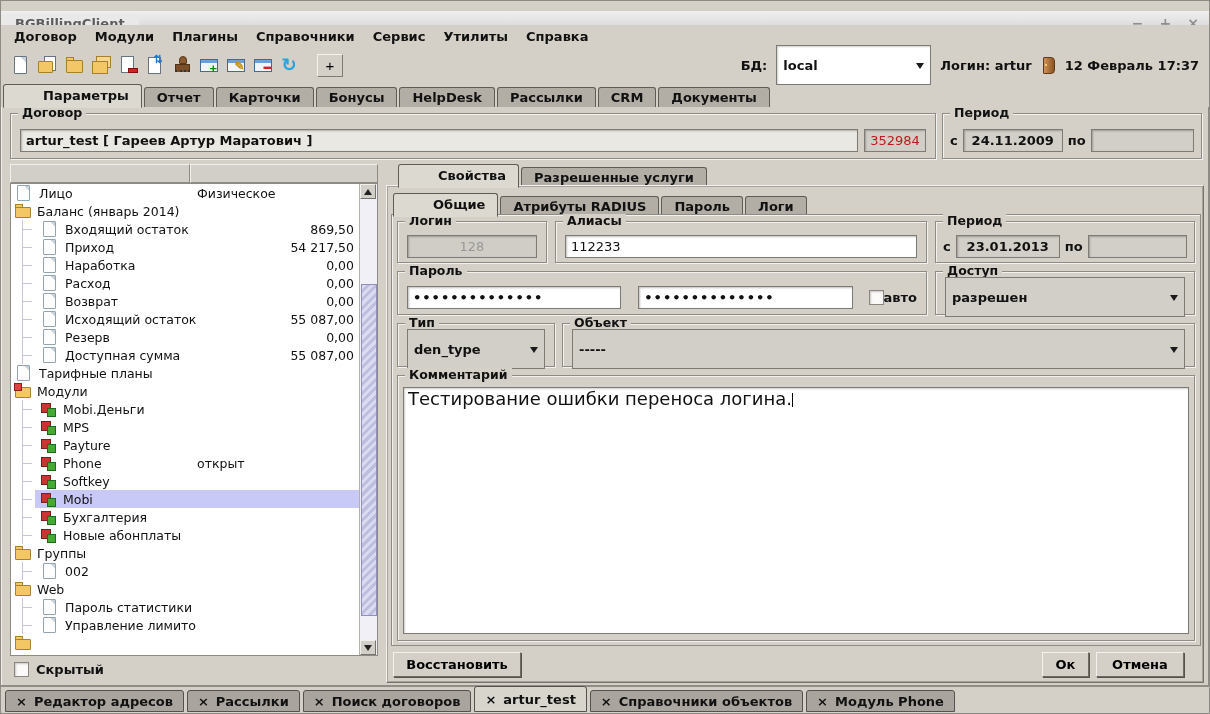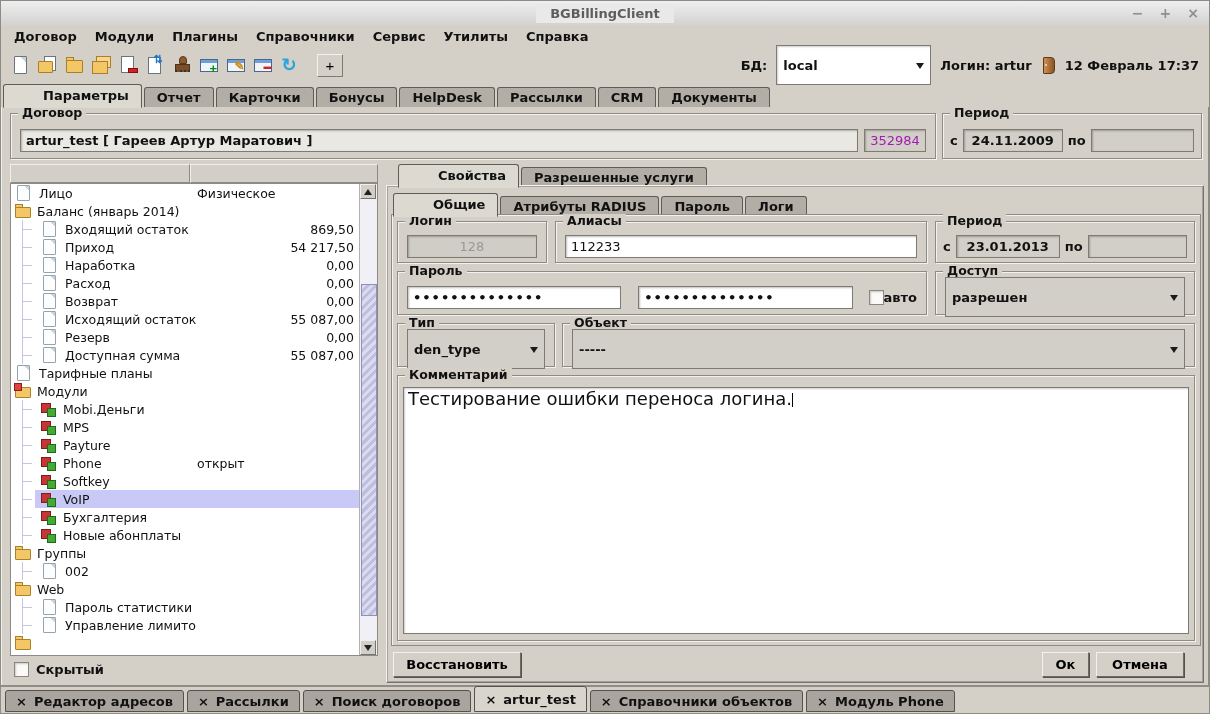--- a/index.html
+++ b/index.html
@@ -1,22 +1,22 @@
 <!DOCTYPE html>
 <html><head>
 <meta charset="utf-8">
 <style>
   html,body{margin:0;padding:0;}
   body{width:1210px;height:714px;position:relative;overflow:hidden;
        background:#d4d0c8;font-family:"DejaVu Sans",sans-serif;font-size:13px;color:#111;
        border:1px solid #8e8a84;box-sizing:border-box;}
   
-  .titlebar{position:absolute;left:0;top:0;right:0;height:24px;
+  .titlebar{position:absolute;left:0;top:10px;right:0;height:24px;
     background:linear-gradient(#efefef,#d2d2d2);border-bottom:1px solid #b6b6b6;
-    display:flex;align-items:center;justify-content:center;}
+    display:flex;align-items:center;justify-content:flex-start;}
   .title-text{font-weight:700;color:#5d5d5d;background:#e9e9e9;padding:2px 14px;}
   .win-controls{position:absolute;right:10px;top:0;height:24px;display:flex;gap:16px;align-items:center;}
   .win-btn{color:#8f8f8f;font-weight:700;font-size:14px;line-height:14px;cursor:default;}
   
   .menubar{position:absolute;left:0;top:24px;right:0;height:22px;background:#d4d0c8;
     display:flex;align-items:center;padding-left:4px;}
   .menu-item{font-weight:700;padding:2px 9px;}
   
   .toolbar{position:absolute;left:0;top:46px;right:0;height:36px;display:flex;align-items:center;padding-left:5px;}
   .tb-group{display:flex;align-items:center;}
@@ -221,21 +221,21 @@
   </div>
 
 <div class="content">
 
   <div class="grp" style="left:8px;top:6px;width:926px;height:46px;">
     <span class="grp-title">Договор</span>
     <div class="grp-body">
       <div class="inp" style="flex:1;background:#eae8e2;font-weight:700;">
         <span>artur_test [ Гареев Артур Маратович ]</span>
       </div>
-      <div class="inp gray" style="width:62px;color:#a21caf;font-weight:400;">
+      <div class="inp gray" style="width:62px;color:#b91c1c;font-weight:400;">
         <span>352984</span>
       </div>
     </div>
   </div>
 
   <div class="grp" style="left:940px;top:6px;width:260px;height:46px;">
     <span class="grp-title">Период</span>
     <div class="grp-body" style="padding:0 7px;gap:5px;">
       <span class="lab">с</span>
       <div class="inp gray" style="width:100px;">
@@ -363,21 +363,21 @@
   </div>
           <div class="trow">
     <span class="conn"></span>
     <span class="ticon module"></span>
     <span class="t-label">Softkey</span>
 
   </div>
           <div class="trow sel">
     <span class="conn"></span>
     <span class="ticon module"></span>
-    <span class="t-label">VoIP</span>
+    <span class="t-label">Mobi</span>
 
   </div>
           <div class="trow">
     <span class="conn"></span>
     <span class="ticon module"></span>
     <span class="t-label">Бухгалтерия</span>
 
   </div>
           <div class="trow">
     <span class="conn"></span>

